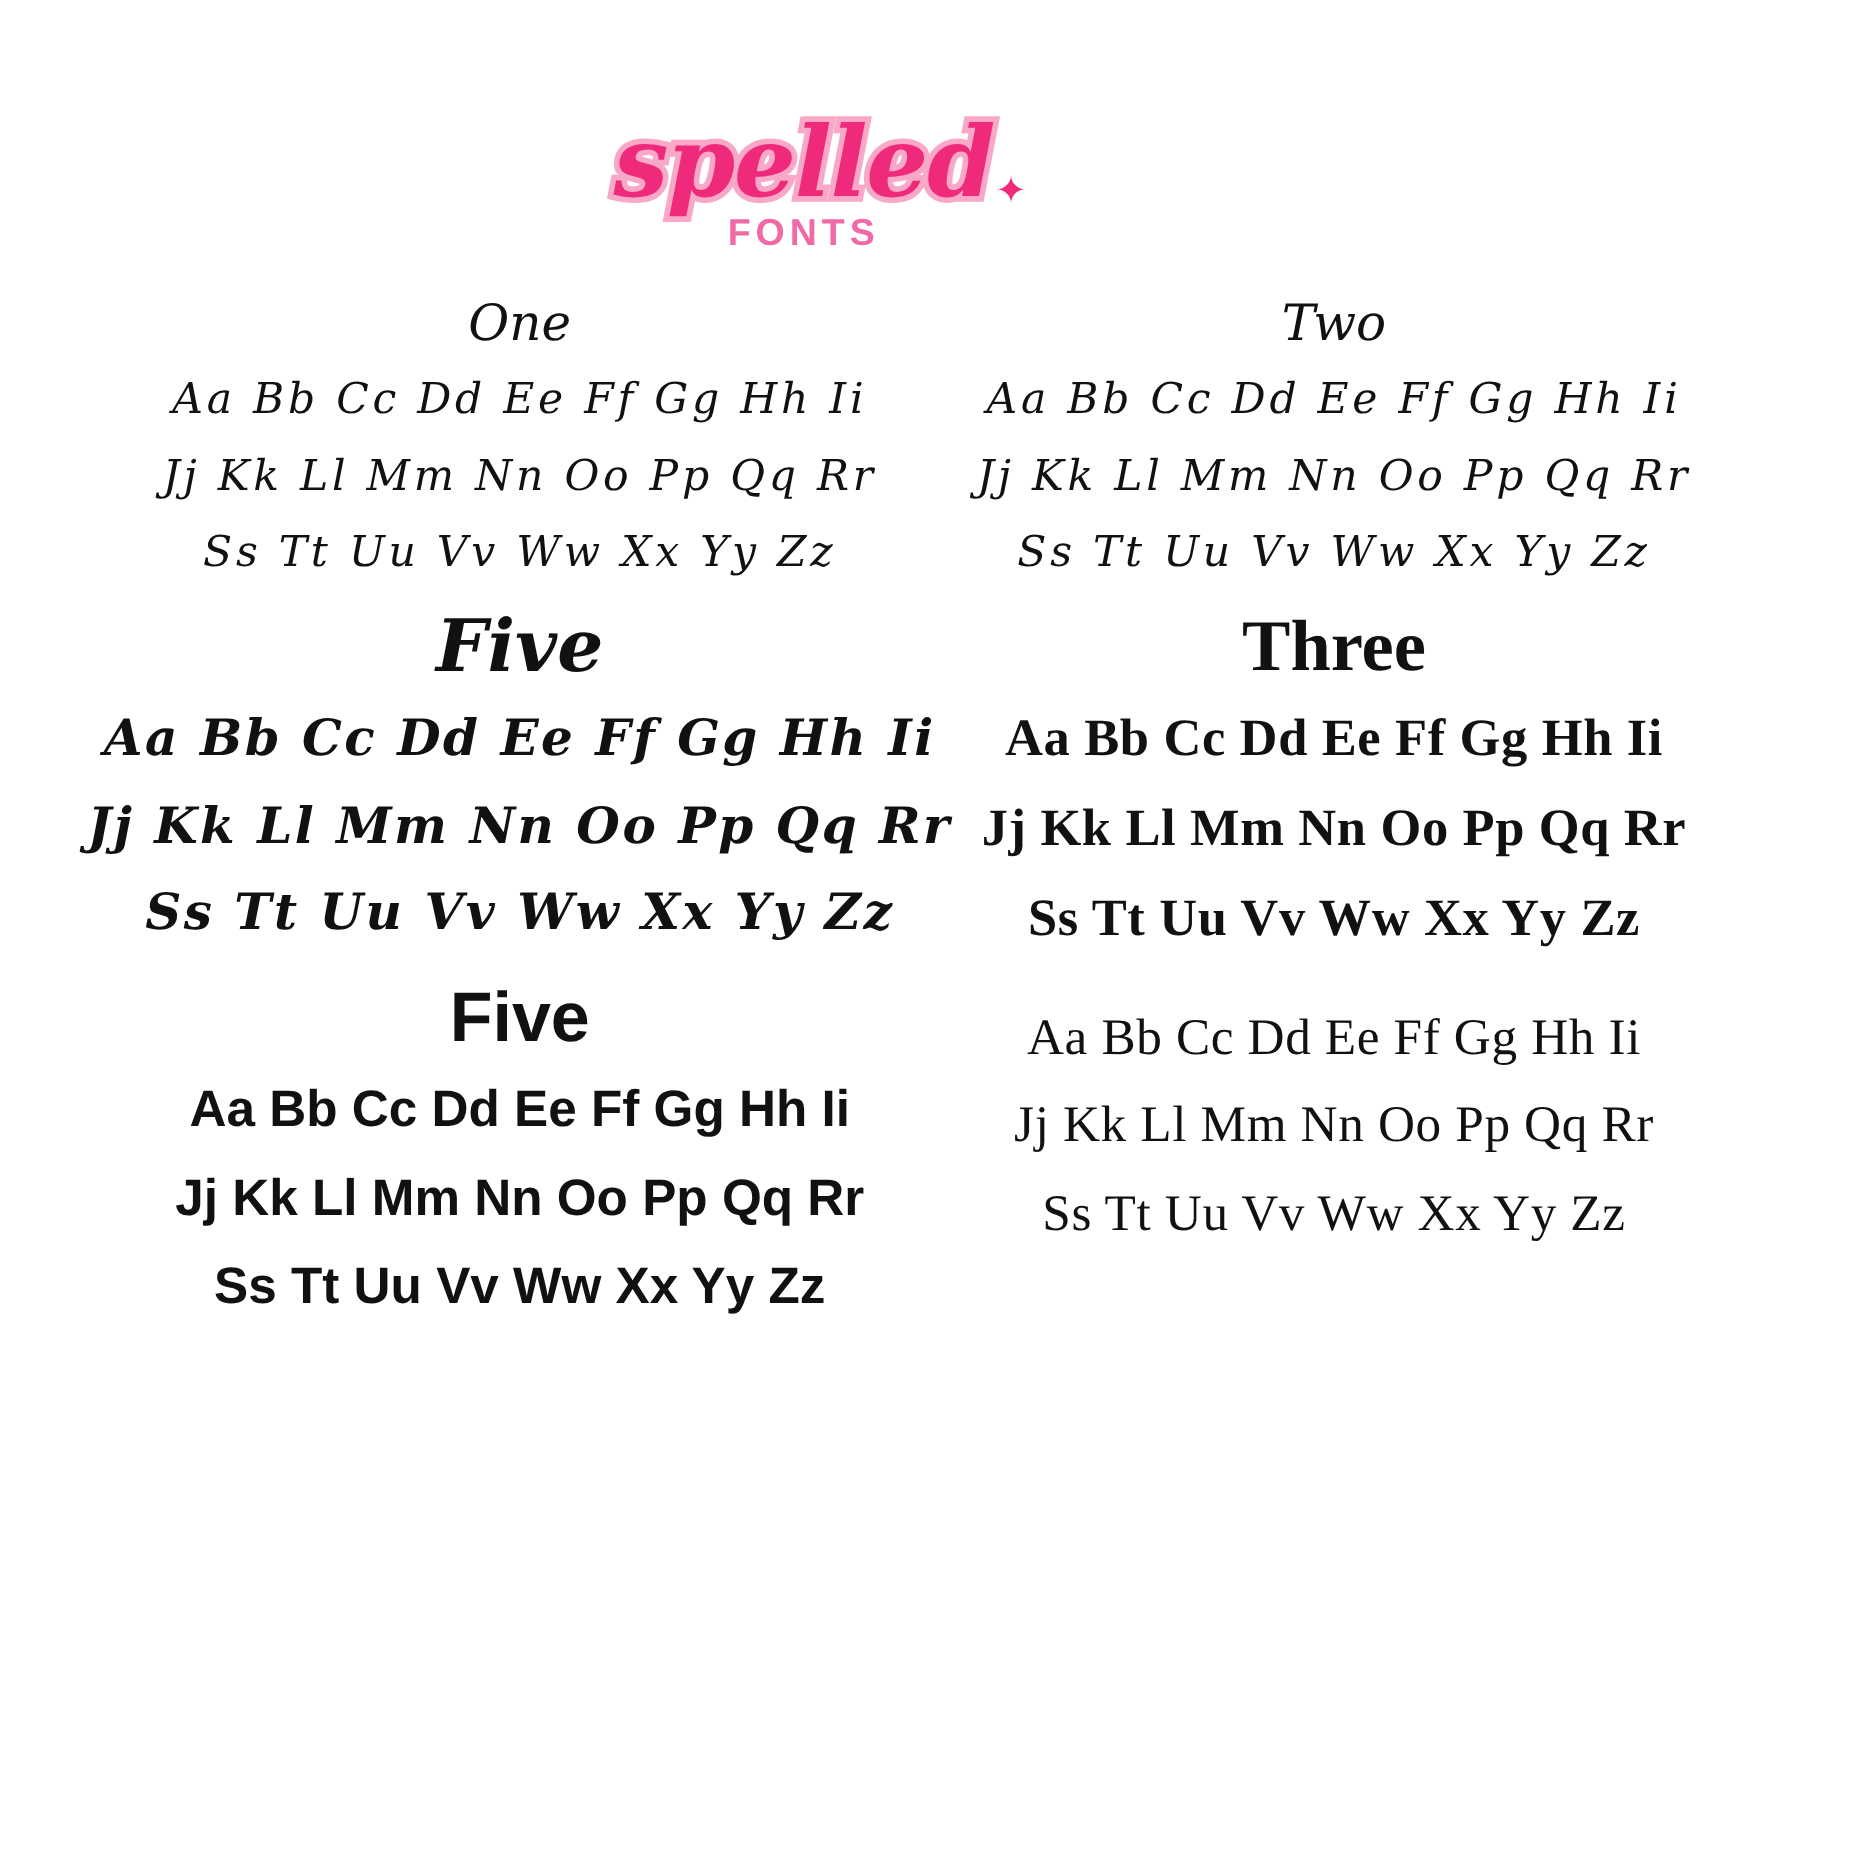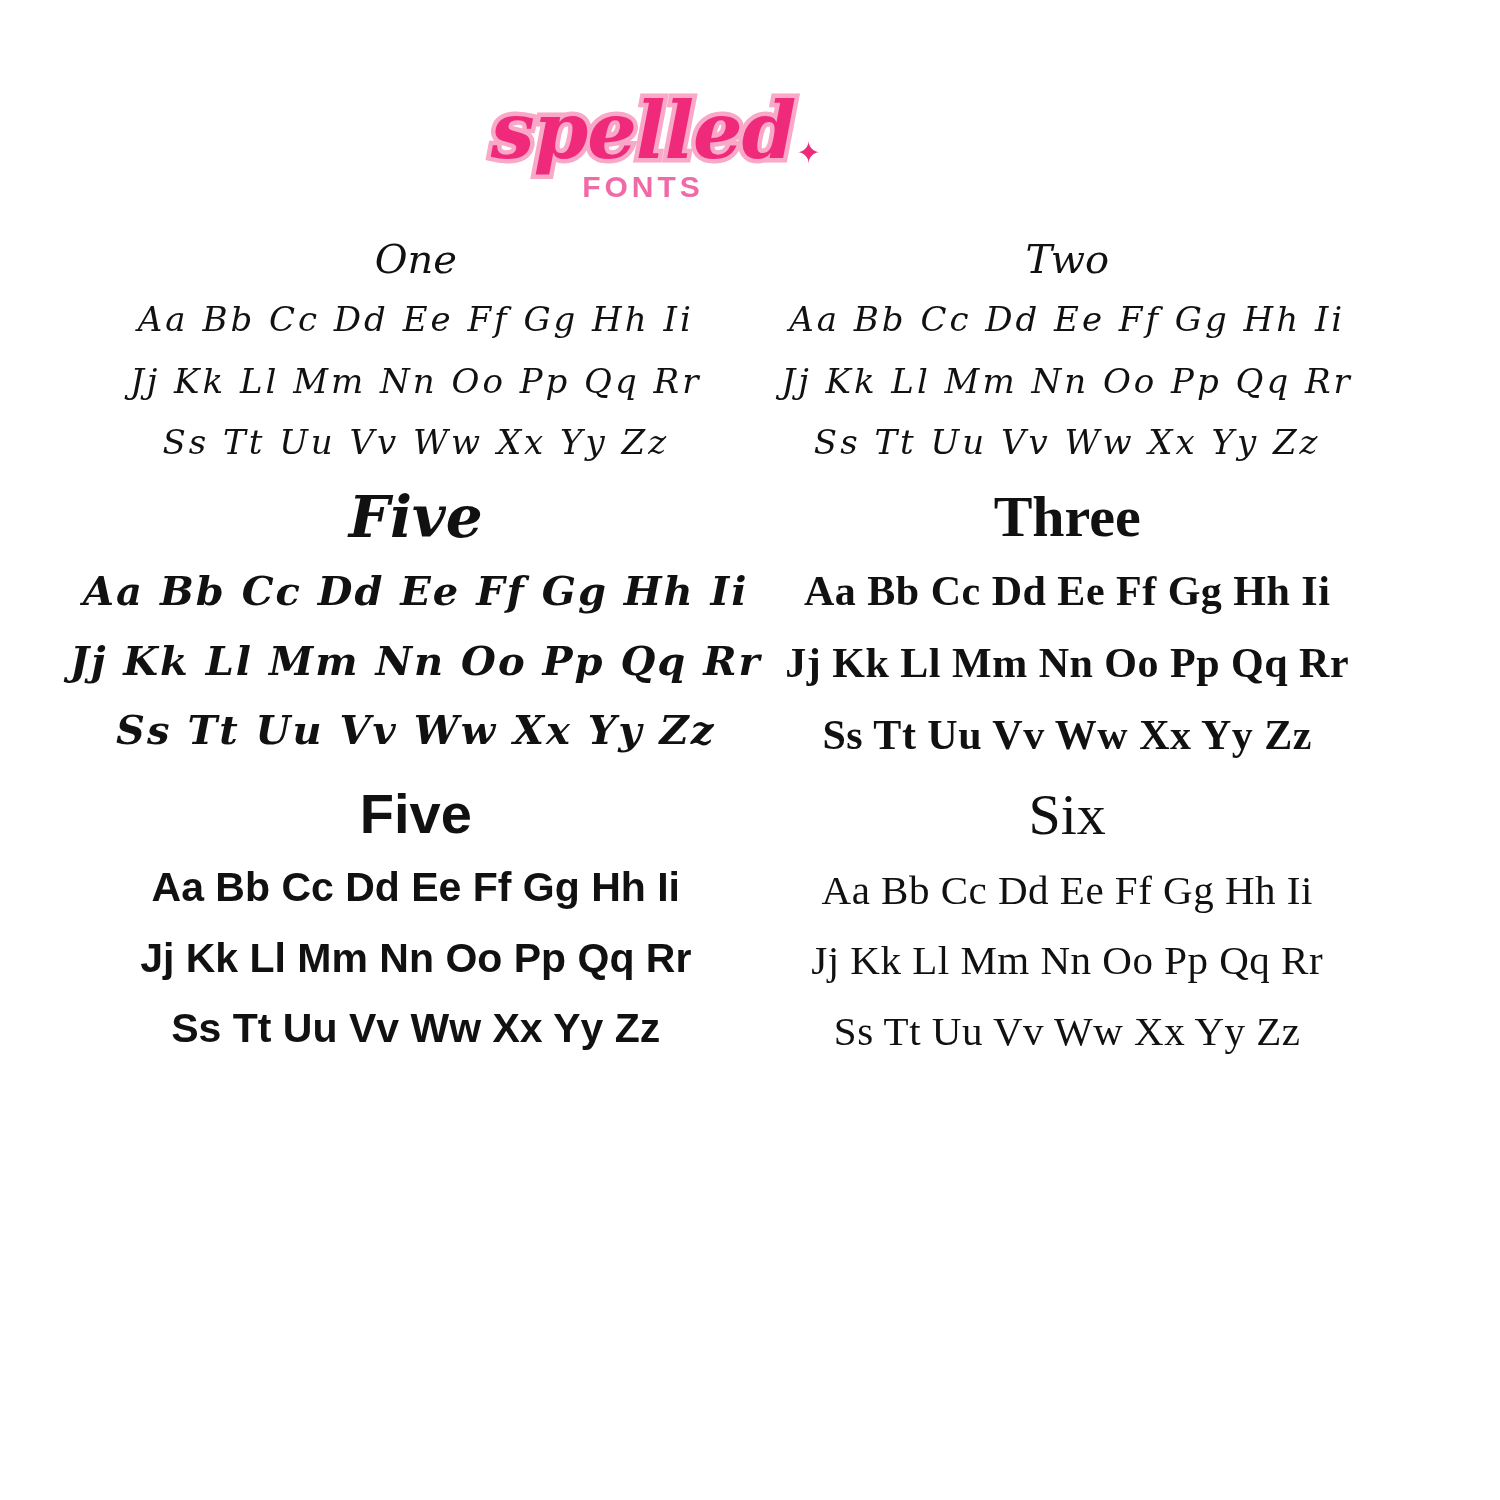--- a/index.html
+++ b/index.html
@@ -210,21 +210,20 @@
     <div class="sample style-sans-bold">
       <div class="sample-name">Five</div>
       <div class="sample-rows">
         <div class="sample-row">Aa Bb Cc Dd Ee Ff Gg Hh Ii</div>
         <div class="sample-row">Jj Kk Ll Mm Nn Oo Pp Qq Rr</div>
         <div class="sample-row">Ss Tt Uu Vv Ww Xx Yy Zz</div>
       </div>
     </div>
 
     <div class="sample style-serif-regular">
-      <div class="sample-name">Six</div>
       <div class="sample-rows">
         <div class="sample-row">Aa Bb Cc Dd Ee Ff Gg Hh Ii</div>
         <div class="sample-row">Jj Kk Ll Mm Nn Oo Pp Qq Rr</div>
         <div class="sample-row">Ss Tt Uu Vv Ww Xx Yy Zz</div>
       </div>
     </div>
 
   </div>
 </div>
 

